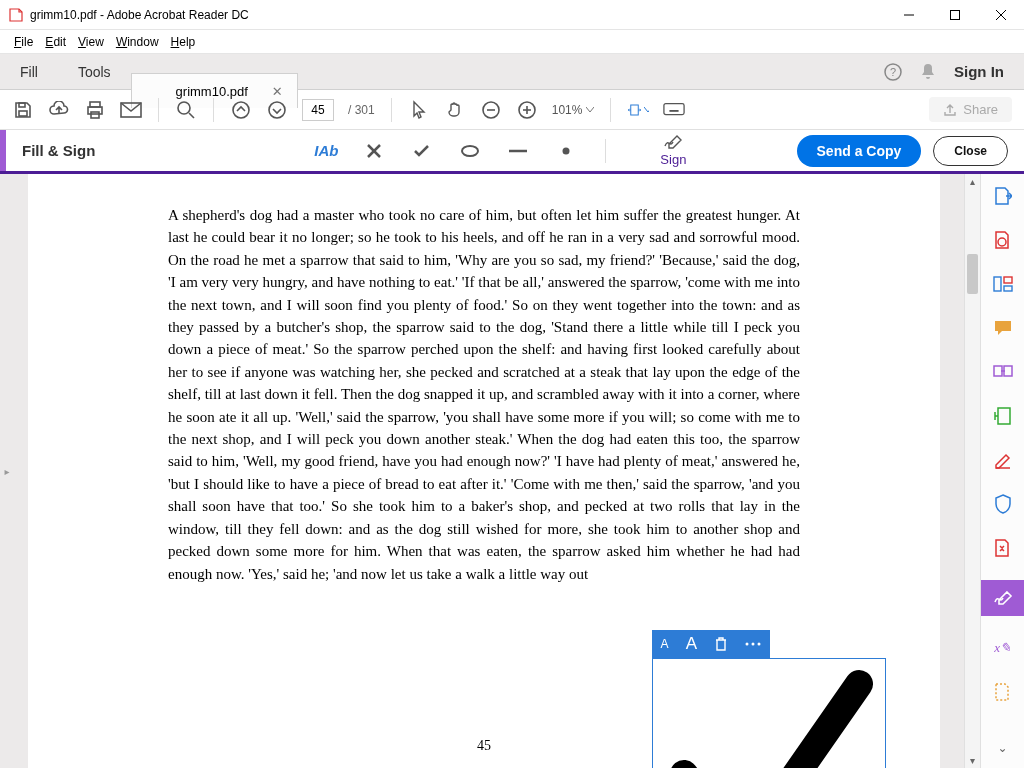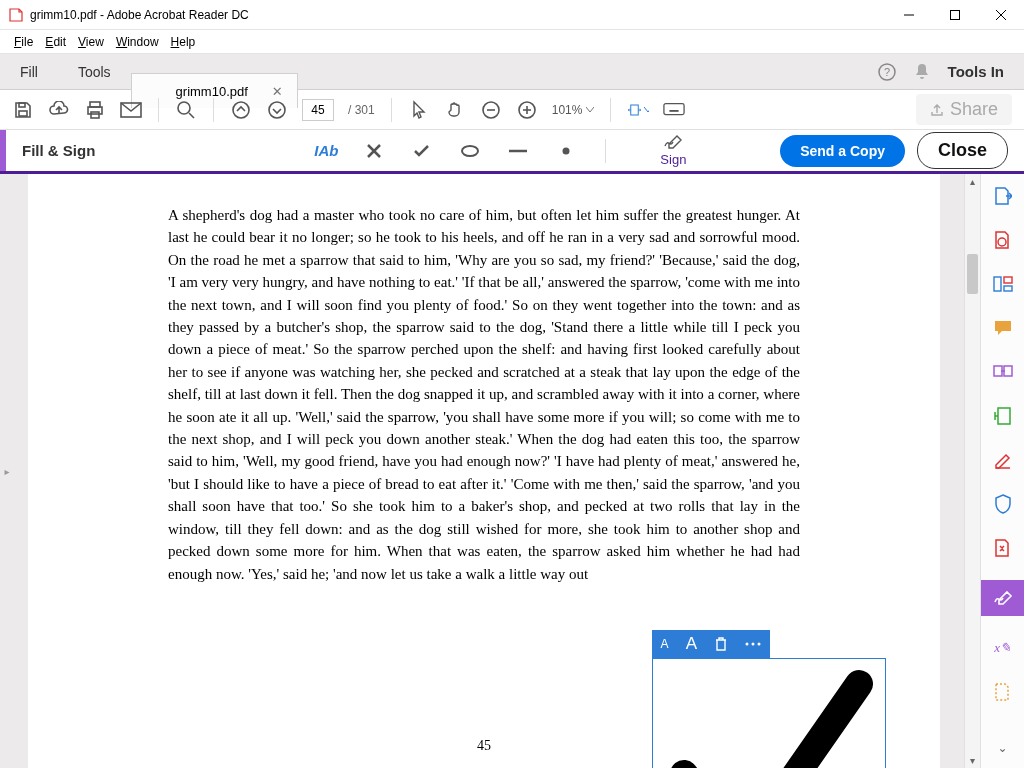--- a/index.html
+++ b/index.html
@@ -24,32 +24,32 @@
 .tabs-right { display:flex; align-items:center; gap:18px; padding-right:20px; }
 .tr-icon { color:#888; font-size:18px; }
 .signin { font-size:15px; font-weight:600; color:#333; }
 
 .toolbar { height:40px; display:flex; align-items:center; padding:0 12px; gap:14px; border-bottom:1px solid #e0e0e0; }
 .tb-ic { width:22px; height:22px; display:flex; align-items:center; justify-content:center; color:#555; }
 .tb-sep { width:1px; height:24px; background:#ddd; margin:0 2px;}
 .page-in { width:32px; height:22px; border:1px solid #ccc; font-size:12px; text-align:center; }
 .page-tot { font-size:12px; color:#666; }
 .zoom { font-size:12px; color:#555; display:flex; align-items:center; gap:4px;}
-.share-btn { margin-left:auto; background:#f4f4f4; border-radius:4px; padding:5px 14px; font-size:18px; color:#aaa; display:flex; gap:6px; align-items:center;}
+.share-btn { margin-left:auto; background:#f4f4f4; border-radius:4px; padding:5px 14px; font-size:13px; color:#aaa; display:flex; gap:6px; align-items:center;}
 
 .fs-bar { height:44px; display:flex; align-items:center; padding:0 16px; border-bottom:3px solid #4c1d95; position:relative;}
 .fs-accent { position:absolute; left:0; top:0; width:6px; height:100%; background:#9f5bd4;}
 .fs-title { font-size:15px; font-weight:600; color:#333; margin-left:6px;}
 .fs-tools { display:flex; align-items:center; gap:26px; margin-left:220px;}
 .fs-ic { width:22px; height:22px; display:flex; align-items:center; justify-content:center; color:#555; font-size:16px;}
 .fs-ic.active { color:#2d7cd6; }
 .sign-grp { display:flex; align-items:center; gap:2px; color:#4c1d95; font-size:13px; margin-left:26px;flex-direction:column;}
 .fs-right { margin-left:auto; display:flex; gap:12px; align-items:center;}
 .send-btn { background:#0073e6; color:#fff; border:none; border-radius:18px; padding:8px 20px; font-size:14px; font-weight:600;}
-.close-btn { background:#fff; border:1.5px solid #333; border-radius:18px; padding:7px 20px; font-size:18px; font-weight:600; color:#111;}
+.close-btn { background:#fff; border:1.5px solid #333; border-radius:18px; padding:7px 20px; font-size:12px; font-weight:600; color:#111;}
 
 .workarea { position:absolute; top:174px; bottom:0; left:0; right:0; display:flex;}
 .leftgutter { width:14px; background:#eceaea; display:flex; align-items:center; justify-content:center; color:#999; font-size:10px;}
 .doc { flex:1; background:#eceaea; position:relative; overflow:hidden;}
 .page { position:absolute; left:14px; right:24px; top:0; bottom:0; background:#fff; padding:30px 140px 20px 140px;}
 .page-text { font-family:"Georgia","Times New Roman",serif; font-size:15px; line-height:22.4px; color:#000; text-align:justify; }
 .page-no { position:absolute; bottom:14px; left:50%; transform:translateX(-50%); font-family:Georgia,serif; font-size:14px;}
 
 .anno-toolbar { position:absolute; left:638px; top:456px; width:118px; height:28px; background:#2d7cd6; display:flex; align-items:center; justify-content:space-around; color:#fff; font-size:14px;}
 .anno-box { position:absolute; left:638px; top:484px; width:234px; height:226px; border:1px solid #2d7cd6; background:transparent;}
@@ -120,21 +120,21 @@
         <svg width="18" height="18">
           <circle cx="9" cy="9" r="8" fill="none" stroke="#888" stroke-width="1.5"></circle>
           <text x="9" y="13" text-anchor="middle" font-size="11" fill="#888">?</text>
         </svg>
       </span>
   <span class="tr-icon">
         <svg width="16" height="18" viewBox="0 0 16 18">
           <path d="M8 1 a4 4 0 0 1 4 4 v4 l2 3 H2 l2-3 V5 a4 4 0 0 1 4-4 z M6 14 a2 2 0 0 0 4 0" fill="#aaa"></path>
         </svg>
       </span>
-  <span class="signin">Tools In</span>
+  <span class="signin">Sign In</span>
  </div>
 </div>
 
 <div class="toolbar">
  <span class="tb-ic">
       <svg width="20" height="20" viewBox="0 0 20 20">
         <path d="M3 3 h11 l3 3 v11 h-14 z" fill="none" stroke="#555" stroke-width="1.6"></path>
         <rect x="6" y="3" width="6" height="4" fill="none" stroke="#555" stroke-width="1.6"></rect>
         <rect x="6" y="11" width="8" height="5" fill="none" stroke="#555" stroke-width="1.6"></rect>
       </svg>

